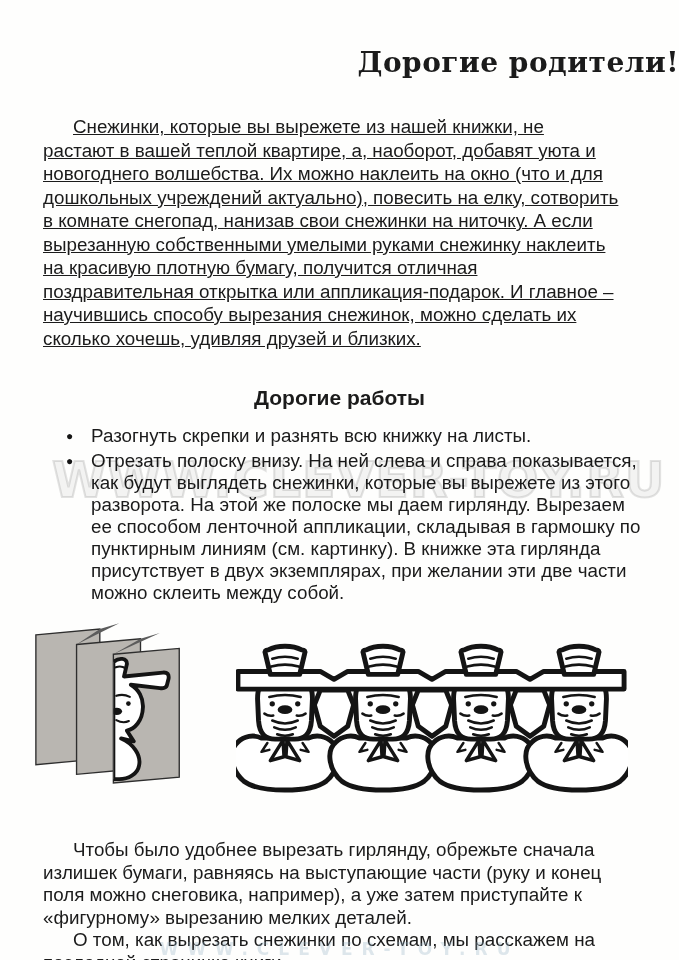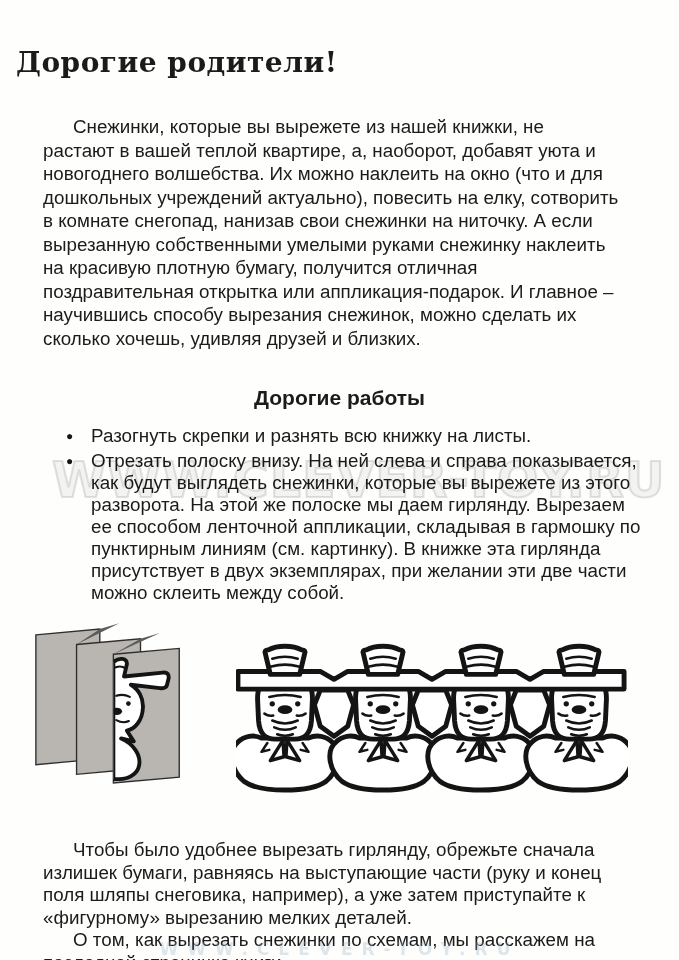--- a/index.html
+++ b/index.html
@@ -10,28 +10,29 @@
     background:#fefefd;
     font-family:"Liberation Sans",sans-serif;
     color:#1b1b1b;
     overflow:hidden;
   }
   .page-title{
     font-family:"DejaVu Serif",serif;
     font-weight:bold;
     font-size:28px;
     letter-spacing:0.5px;
-    text-align:left;
-    margin:46px 0 0 16px;
+    text-align:right;
+    margin:46px 0 0 0;
   }
   .intro{
     margin:36px 60px 0 43px;
     font-size:18.8px;
     line-height:23.5px;
     text-indent:30px;
+    text-decoration:underline;
   }
   .section-title{
     font-size:21px;
     font-weight:bold;
     text-align:center;
     margin:36px 0 0 0;
   }
   ul.steps{
     list-style:none;
     margin:15px 38px 0 66px;
@@ -194,19 +195,19 @@
       <use href="#hole" x="100"></use>
         <use href="#hole" x="200"></use>
         <use href="#hole" x="300"></use>
       <use href="#sm-top" x="50"></use>
         <use href="#sm-top" x="150"></use>
         <use href="#sm-top" x="250"></use>
         <use href="#sm-top" x="350"></use>
     </svg>
   </div>
 
-  <p class="tip">Чтобы было удобнее вырезать гирлянду, обрежьте сначала излишек бумаги, равняясь на выступающие части (руку и конец поля шляпы снеговика, например), а уже затем приступайте к «фигурному» вырезанию мелких деталей.</p>
+  <p class="tip">Чтобы было удобнее вырезать гирлянду, обрежьте сначала излишек бумаги, равняясь на выступающие части (руку и конец поля можно снеговика, например), а уже затем приступайте к «фигурному» вырезанию мелких деталей.</p>
 
   <p class="closing">О том, как вырезать снежинки по схемам, мы расскажем на последней страничке книги.</p>
 
   <div class="wm-bottom">WWW.CLEVER-TOY.RU</div>
 
 </div>
 
 </body></html>

